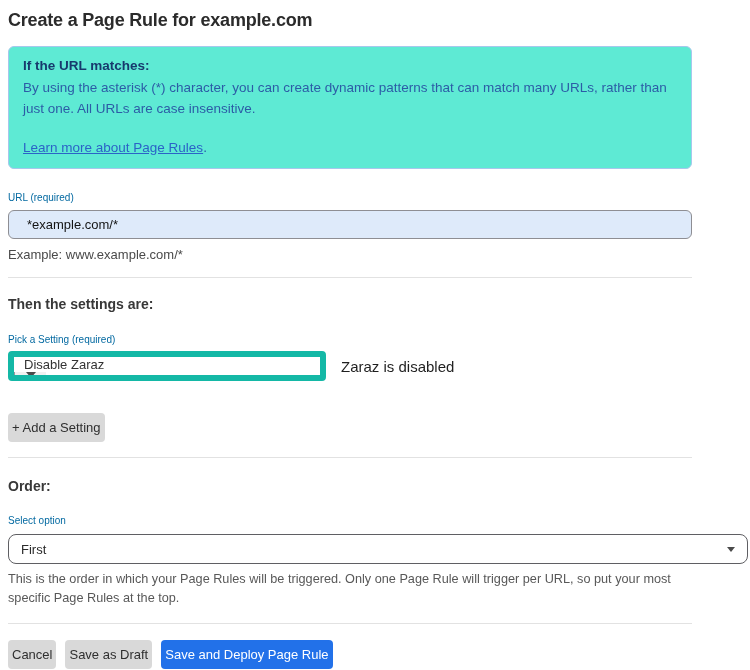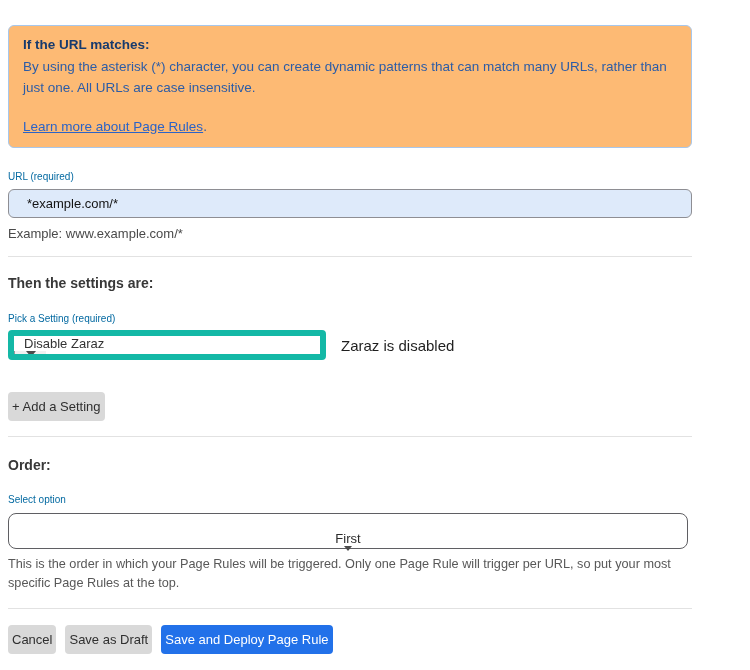--- a/index.html
+++ b/index.html
@@ -15,21 +15,21 @@
     font-size: 18px;
     font-weight: bold;
     color: #2b2b2b;
     letter-spacing: -0.2px;
   }
 
   
   .info-box {
     margin-top: 15px;
     width: 684px;
-    background: #fdba74;
+    background: #5eead4;
     border: 1px solid #a7c7ec;
     border-radius: 6px;
     padding: 11px 14px 10px 14px;
   }
   .info-heading {
     font-size: 13.5px;
     font-weight: bold;
     color: #173a6d;
     margin-bottom: 5px;
   }
@@ -156,33 +156,32 @@
   }
   .btn-blue {
     background: #2271e9;
     color: #ffffff;
   }
   .add-setting-btn { margin-top: 32px; }
 
   .order-select-label { margin-top: 21px; }
   .full-select {
     margin-top: 8px;
-    width: 680px;
+    width: 740px;
     height: 30px;
     border: 1px solid #5f5f63;
     border-radius: 8px;
     background: #ffffff;
     display: flex;
     align-items: center;
     justify-content: space-between;
-    padding: 17px 12px;
+    padding: 0 12px;
     font-size: 13px;
     color: #2b2b2b;
     cursor: pointer;
-    flex-direction: column;
   }
   .full-select .caret-down {
     border-left-width: 4.5px;
     border-right-width: 4.5px;
     border-top-width: 5.5px;
   }
   .order-help {
     margin-top: 6px;
     font-size: 12.7px;
     color: #585858;
@@ -195,20 +194,21 @@
     display: flex;
     align-items: center;
     gap: 9px;
   }
 </style>
 </head>
 <body>
 
 <div class="page">
 
+  <h1 class="page-title">Create a Page Rule for example.com</h1>
 
   <div class="info-box">
     <div class="info-heading">If the URL matches:</div>
     <div class="info-body">By using the asterisk (*) character, you can create dynamic patterns that can match many URLs, rather than just one. All URLs are case insensitive.</div>
     <div class="info-link-line"><a class="info-link">Learn more about Page Rules</a><span>.</span></div>
   </div>
 
   <label class="field-label url-label">URL (required)</label>
   <input class="url-input" type="text" value="*example.com/*" style="">
   <div class="example-text">Example: www.example.com/*</div>

